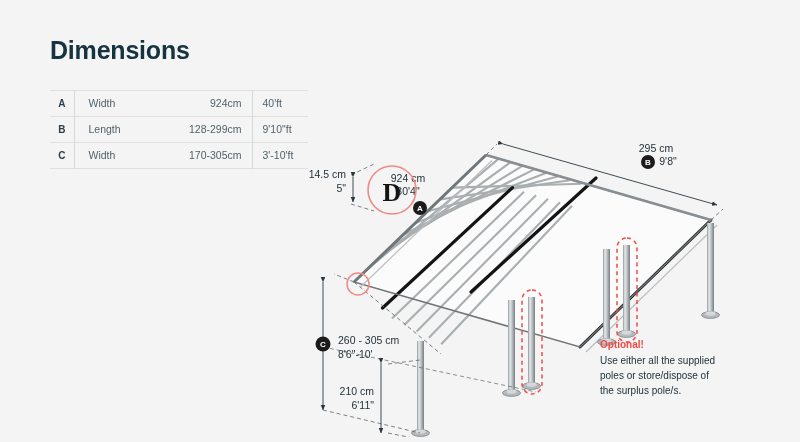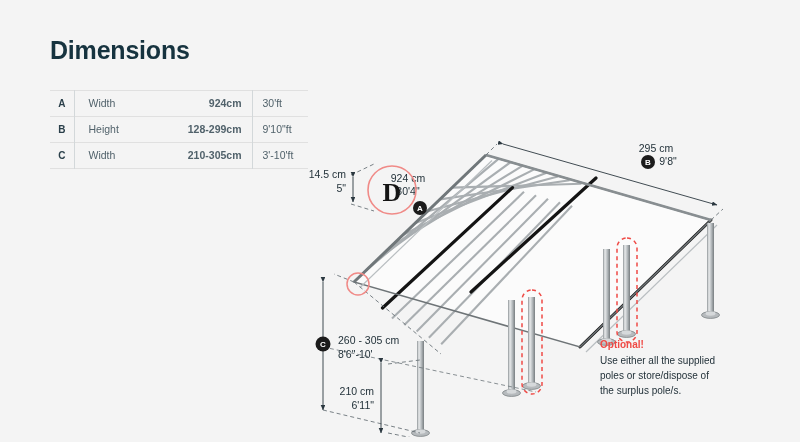--- a/index.html
+++ b/index.html
@@ -47,21 +47,20 @@
   td.c-label {
     padding-left: 14px;
     border-left: 1px solid #d3d8da;
     color: #51626b;
   }
   td.c-cm {
     text-align: right;
     padding-right: 10px;
     color: #51626b;
     white-space: nowrap;
-    font-weight: bold;
   }
   td.c-ft {
     width: 56px;
     padding-left: 10px;
     border-left: 1px solid #d3d8da;
     color: #51626b;
     white-space: nowrap;
   }
 
   
@@ -108,32 +107,32 @@
 <div id="root">
 
   <div class="page-title">Dimensions</div>
 
   <table class="dim-table">
     <tbody>
       <tr>
         <td class="c-key">A</td>
         <td class="c-label">Width</td>
         <td class="c-cm">924cm</td>
-        <td class="c-ft">30'ft</td>
+        <td class="c-ft">40'ft</td>
       </tr>
       <tr>
         <td class="c-key">B</td>
-        <td class="c-label">Height</td>
+        <td class="c-label">Length</td>
         <td class="c-cm">128-299cm</td>
         <td class="c-ft">9'10"ft</td>
       </tr>
       <tr>
         <td class="c-key">C</td>
         <td class="c-label">Width</td>
-        <td class="c-cm">210-305cm</td>
+        <td class="c-cm">170-305cm</td>
         <td class="c-ft">3'-10'ft</td>
       </tr>
     </tbody>
   </table>
 
   <div class="diagram">
     <svg width="500" height="345" viewBox="0 0 500 345" xmlns="http://www.w3.org/2000/svg">
       <defs>
         <linearGradient id="postGrad" x1="0" y1="0" x2="1" y2="0">
           <stop offset="0%" stop-color="#8f9598"></stop>

